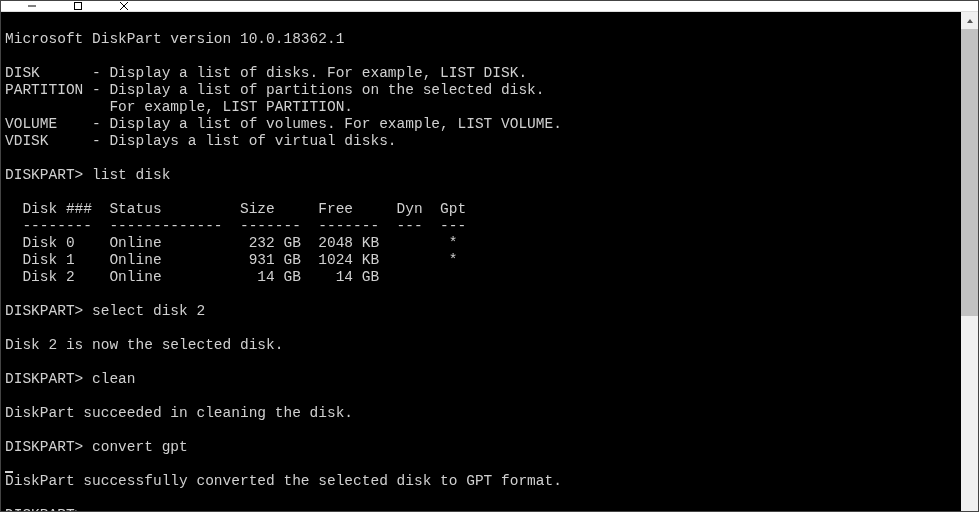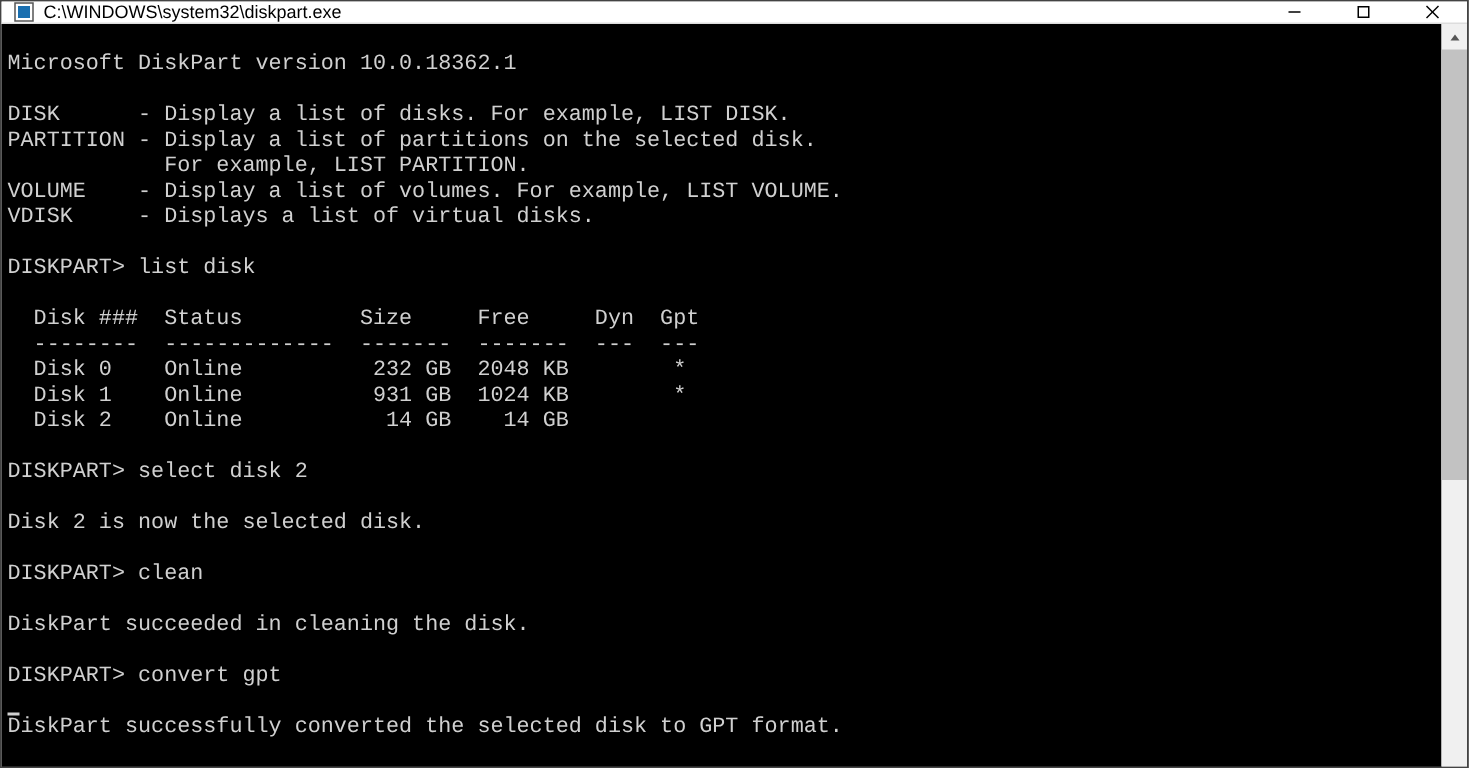--- a/index.html
+++ b/index.html
@@ -75,29 +75,20 @@
       width: 8px; height: 2px;
       background: #d0d0d0;
       vertical-align: bottom;
     }
   </style>
 </head>
 <body>
 
 <div class="window">
   <div class="titlebar">
-    <div class="titlebar-left">
-      <span class="titlebar-icon">
-        <svg viewBox="0 0 14 14" width="14" height="14">
-          <rect x="1" y="1" width="12" height="12" fill="#fff" stroke="#555" stroke-width="1"></rect>
-          <rect x="3" y="3" width="8" height="8" fill="#1a6fb0"></rect>
-        </svg>
-      </span>
-      <span class="title-text">C:\WINDOWS\system32\diskpart.exe</span>
-    </div>
     <div class="win-controls">
       <div class="win-btn">
         <svg width="10" height="10" viewBox="0 0 10 10">
             <line x1="1" y1="5" x2="9" y2="5" stroke="#000" stroke-width="1"></line>
           </svg>
       </div>
       <div class="win-btn">
         <svg width="10" height="10" viewBox="0 0 10 10">
             <rect x="1.5" y="1.5" width="7" height="7" fill="none" stroke="#000" stroke-width="1"></rect>
           </svg>

